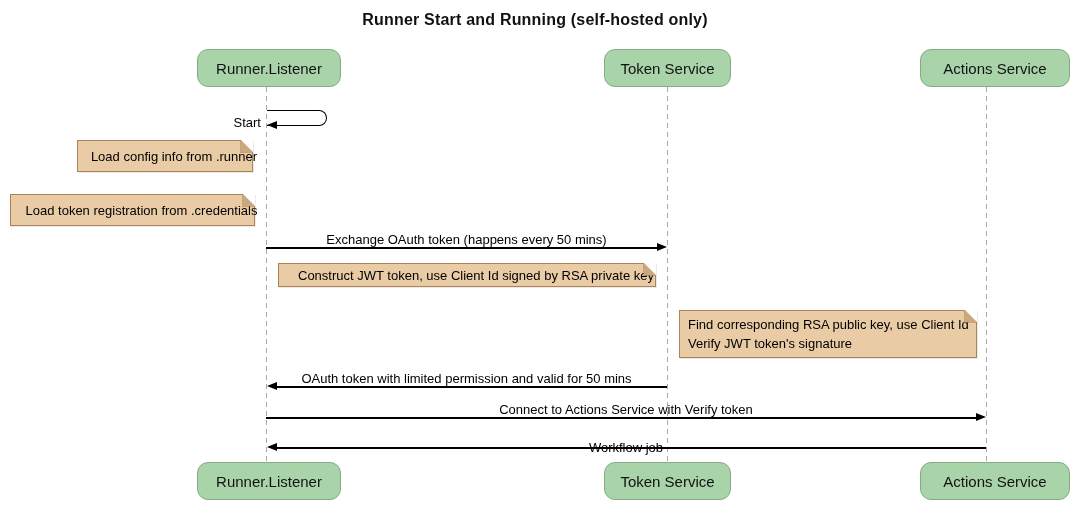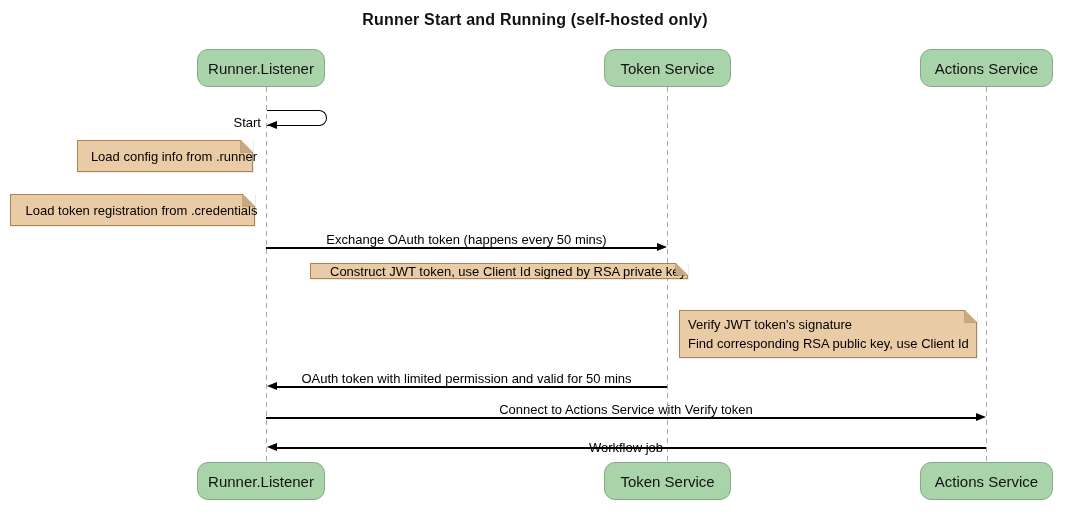--- a/index.html
+++ b/index.html
@@ -16,23 +16,23 @@
   body{background:#f5f5f5;font-family:"Liberation Sans",sans-serif;color:#111;}
   #canvas{position:relative;width:1070px;height:525px;background:var(--bg);overflow:hidden;}
 
   .title{position:absolute;left:0;top:11px;width:1070px;text-align:center;
          font-size:16px;font-weight:bold;letter-spacing:.2px;}
 
   .participant{position:absolute;height:38px;box-sizing:border-box;
     background:var(--participant-fill);border:1px solid var(--participant-border);
     border-radius:11px;display:flex;align-items:center;justify-content:center;
     font-size:15px;color:#121212;}
-  #pt0,#pb0{left:197px;width:128px;}
+  #pt0,#pb0{left:197px;width:144px;}
   #pt1,#pb1{left:604px;width:127px;}
-  #pt2,#pb2{left:920px;width:133px;}
+  #pt2,#pb2{left:920px;width:150px;}
   #pt0,#pt1,#pt2{top:49px;}
   #pb0,#pb1,#pb2{top:462px;}
 
   .lifeline{position:absolute;top:87px;height:375px;width:1px;
     background:repeating-linear-gradient(to bottom,var(--lifeline) 0 5px,transparent 5px 9px);}
   #ll0{left:266px;} #ll1{left:667px;} #ll2{left:986px;}
 
   .msg-label{position:absolute;font-size:13px;color:#000;white-space:nowrap;}
   .msg-line{position:absolute;height:1.5px;background:var(--message);}
   .arrow-right{position:absolute;width:0;height:0;
@@ -74,21 +74,21 @@
     display:flex;flex-direction:column;justify-content:center;
     box-shadow:1px 1px 0 rgba(0,0,0,.08);}
   .note::before{content:'';position:absolute;top:-1px;right:-1px;width:0;height:0;
     border-width:0 12px 12px 0;border-style:solid;
     border-color:var(--bg) var(--bg) var(--note-fold) var(--note-fold);
     box-shadow:-1px 1px 0 rgba(170,132,85,.55);}
   .note.center{align-items:center;text-align:center;padding-left:18px;}
   .note.left{align-items:flex-start;padding-left:8px;padding-right:14px;line-height:19px;}
   #note0{left:77px;top:140px;width:176px;height:32px;}
   #note1{left:10px;top:194px;width:245px;height:32px;}
-  #note2{left:278px;top:263px;width:378px;height:16px;margin-left:32px;}
+  #note2{left:278px;top:263px;width:378px;height:24px;}
   #note3{left:679px;top:310px;width:298px;height:48px;}
   .note-line{white-space:nowrap;}
 </style>
 </head>
 <body>
 
 <div id="canvas">
 
   <div class="title">Runner Start and Running (self-hosted only)</div>
 
@@ -119,22 +119,22 @@
 
   <div class="msg-label" id="msg1-label">Exchange OAuth token (happens every 50 mins)</div>
   <div class="msg-line" id="msg1-line"></div>
   <div class="arrow-right" id="msg1-head"></div>
 
   <div class="note center" id="note2">
     <span class="note-line">Construct JWT token, use Client Id signed by RSA private key</span>
   </div>
 
   <div class="note left" id="note3">
+    <span class="note-line">Find corresponding RSA public key, use Client Id</span>
     <span class="note-line">Verify JWT token's signature</span>
-    <span class="note-line">Find corresponding RSA public key, use Client Id</span>
   </div>
 
   <div class="msg-label" id="msg2-label">OAuth token with limited permission and valid for 50 mins</div>
   <div class="msg-line" id="msg2-line"></div>
   <div class="arrow-left" id="msg2-head"></div>
 
   <div class="msg-label" id="msg3-label">Connect to Actions Service with Verify token</div>
   <div class="msg-line" id="msg3-line"></div>
   <div class="arrow-right" id="msg3-head"></div>
 

